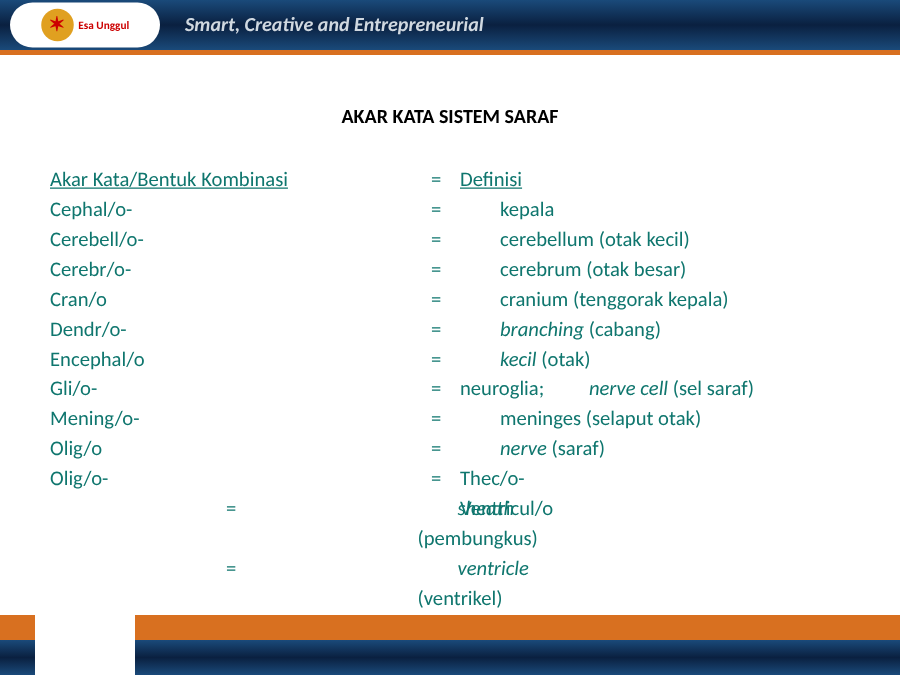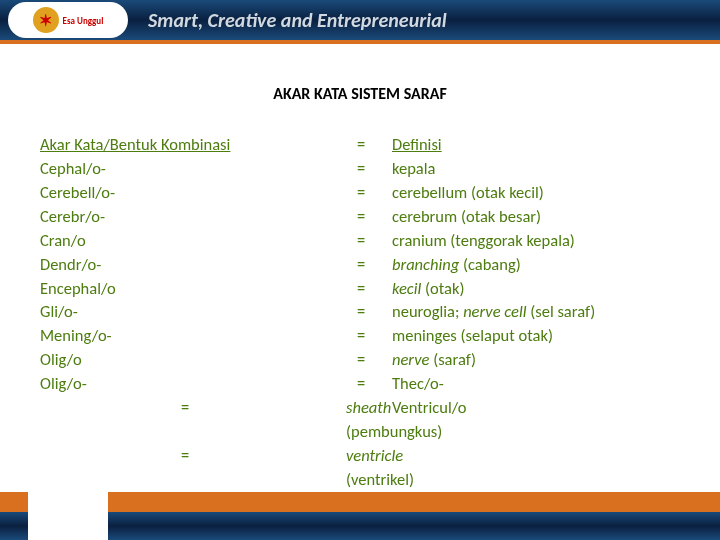--- a/index.html
+++ b/index.html
@@ -1,27 +1,27 @@
 <!DOCTYPE html>
 <html><head>
 <meta charset="utf-8">
 <style>
 * { margin: 0; padding: 0; box-sizing: border-box; }
 body { width: 720px; height: 540px; font-family: Calibri, Arial, sans-serif; background: #fff; position: relative; overflow: hidden; }
 .header { height: 40px; background: linear-gradient(to bottom, #1a4a7a 0%, #0a2040 50%, #1a4a7a 100%); display: flex; align-items: center; position: relative; }
 .logo-area { width: 120px; height: 36px; background: #fff; border-radius: 18px; margin-left: 8px; display: flex; align-items: center; justify-content: center; font-size: 9px; font-weight: bold; color: #c00; position: relative; }
 .logo-circle { width: 26px; height: 26px; background: #e0a020; border-radius: 50%; margin-right: 4px; display: flex; align-items: center; justify-content: center; font-size: 16px; color: #c00; }
-.tagline { color: #d0d8e0; font-style: italic; font-size: 20px; margin-left: 20px; font-weight: 600; }
+.tagline { color: #d0d8e0; font-style: italic; font-size: 16px; margin-left: 20px; font-weight: 600; }
 .orange-bar-top { height: 4px; background: #d87020; }
 .title { text-align: center; font-weight: bold; font-size: 16px; margin-top: 40px; margin-bottom: 30px; color: #000; }
 .content { padding: 0 40px; }
-.table { display: grid; grid-template-columns: 290px 30px 1fr; column-gap: 16px; font-size: 16.5px; line-height: 1.45; color: #4d7c0f; }
+.table { display: grid; grid-template-columns: 290px 30px 1fr; column-gap: 4px; font-size: 16.5px; line-height: 1.45; color: #0f766e; }
 .hdr { text-decoration: underline; }
 .eq { text-align: center; }
-.def-italic { font-style: italic; }
+.def-italic { font-style: italic; margin-left: 32px; }
 .footer { position: absolute; bottom: 0; left: 0; right: 0; }
 .footer-orange { height: 20px; background: #d87020; }
 .footer-navy { height: 28px; background: linear-gradient(to bottom, #1a4a7a 0%, #0a2040 50%, #1a4a7a 100%); }
 .footer-white-box { position: absolute; bottom: 0; left: 28px; width: 80px; height: 48px; background: #fff; }
 </style>
 </head>
 <body>
 
 <div class="header">
   <div class="logo-area">

